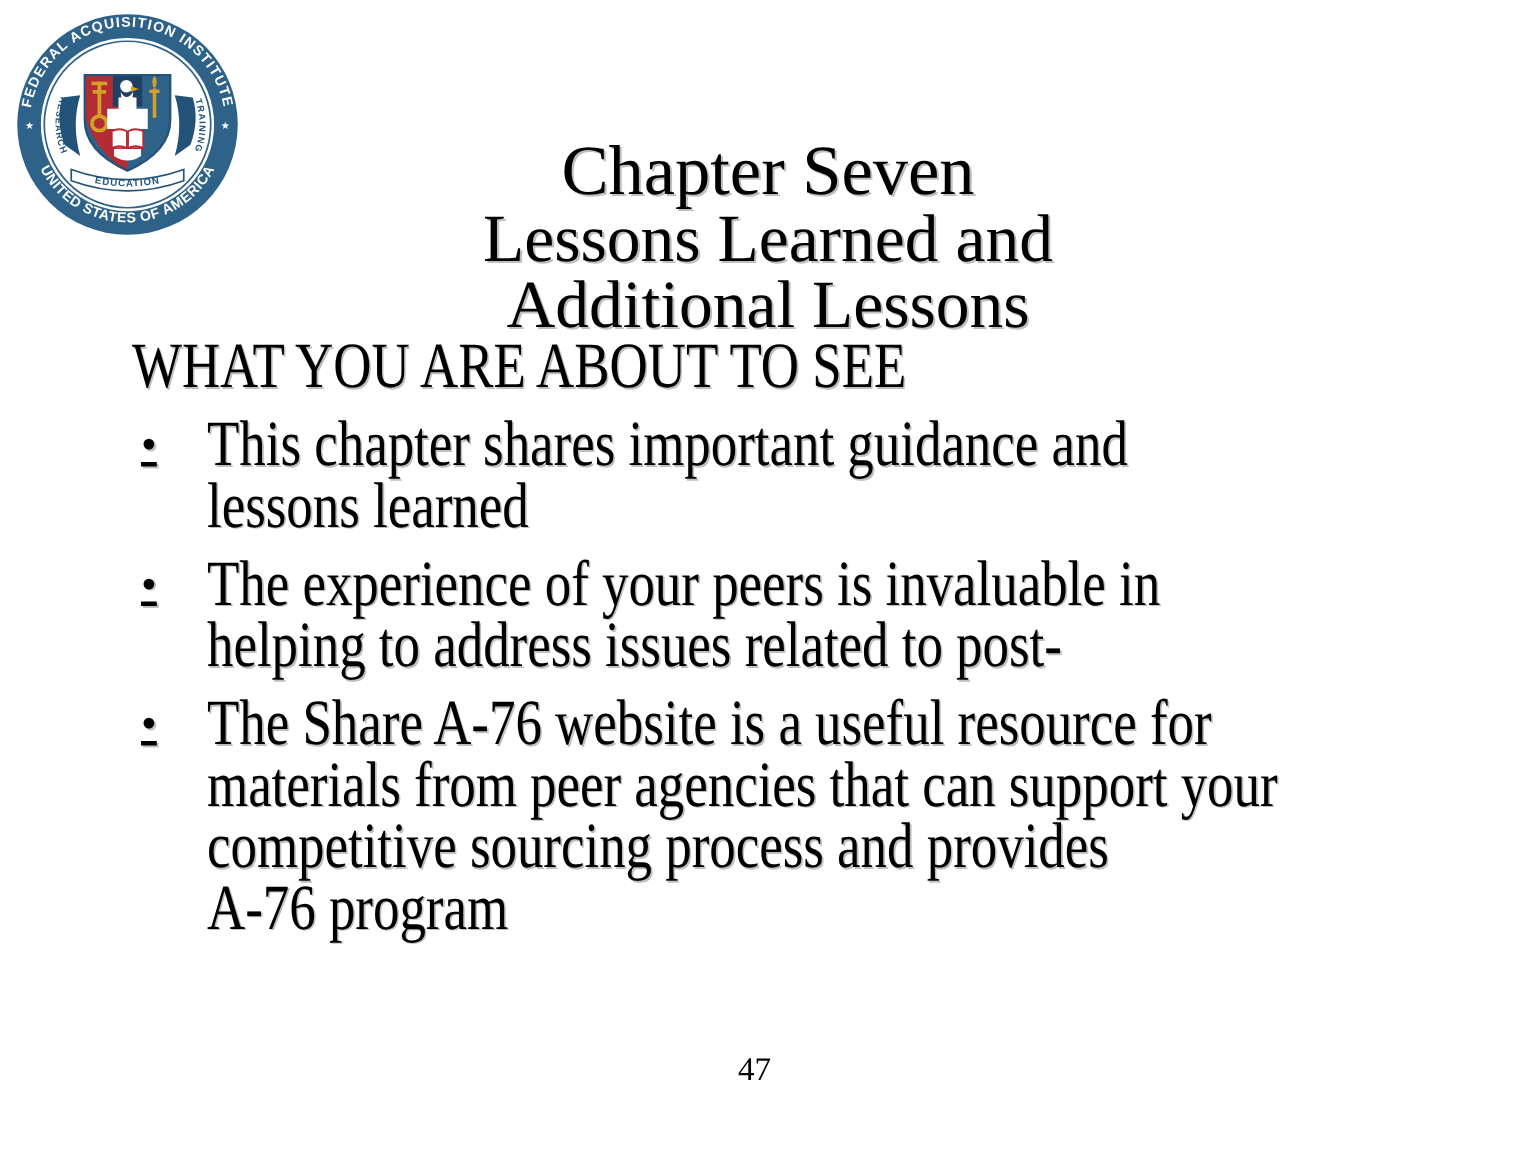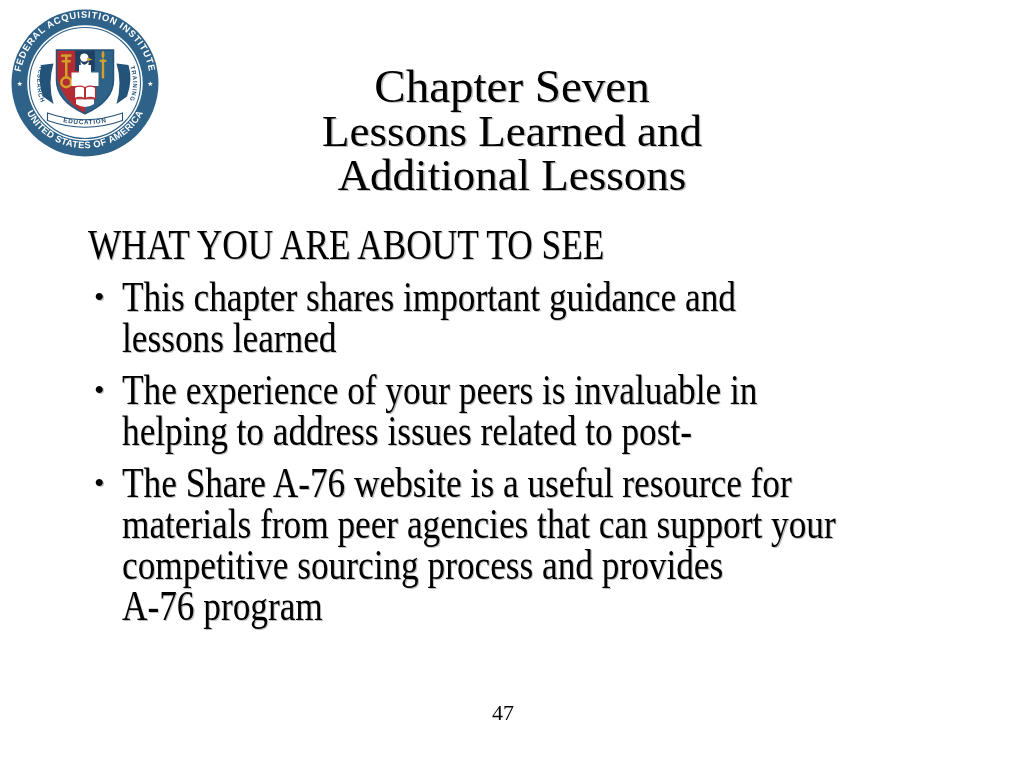--- a/index.html
+++ b/index.html
@@ -13,35 +13,36 @@
   .logo{position:absolute;left:10px;top:8px;width:150px;height:150px;}
   .logo svg{width:100%;height:100%;display:block;}
   .seal-arc-text{font-family:"Liberation Sans","DejaVu Sans",sans-serif;font-weight:bold;fill:#ffffff;}
   .seal-side-text{font-family:"Liberation Sans","DejaVu Sans",sans-serif;font-weight:bold;fill:#24537a;}
   
   .title{
     position:absolute;left:150px;right:150px;top:63px;
     text-align:center;line-height:44px;
     text-shadow:1.4px 1.4px 0 rgba(128,128,128,0.5);
   }
-  .title .t1{font-size:47px;line-height:46px;}
+  .title .t1{font-size:47px;line-height:46px;margin-top:28px;}
   .title .t2{font-size:45px;line-height:44px;}
   
   .body-block{
     position:absolute;left:88px;top:224px;width:900px;
     font-size:43px;line-height:41px;
     text-shadow:1.3px 1.3px 0 rgba(128,128,128,0.5);
+    text-decoration:underline;
   }
   .cond{display:inline-block;transform:scaleX(0.82);transform-origin:0 50%;white-space:nowrap;}
   .bullet{display:flex;margin-top:11px;}
   .bullet .marker{
     flex:0 0 34px;padding-left:6px;box-sizing:border-box;
     font-size:30px;line-height:41px;
   }
-  .bullet .lines{flex:1 1 auto;}
+  .bullet .lines{flex:1 1 auto;margin-left:16px;}
   .line{height:41px;line-height:41px;}
   
   .page-number{
     position:absolute;top:701px;left:0;width:1006px;
     text-align:center;font-size:22px;line-height:24px;
   }
 </style>
 </head>
 <body>
 

